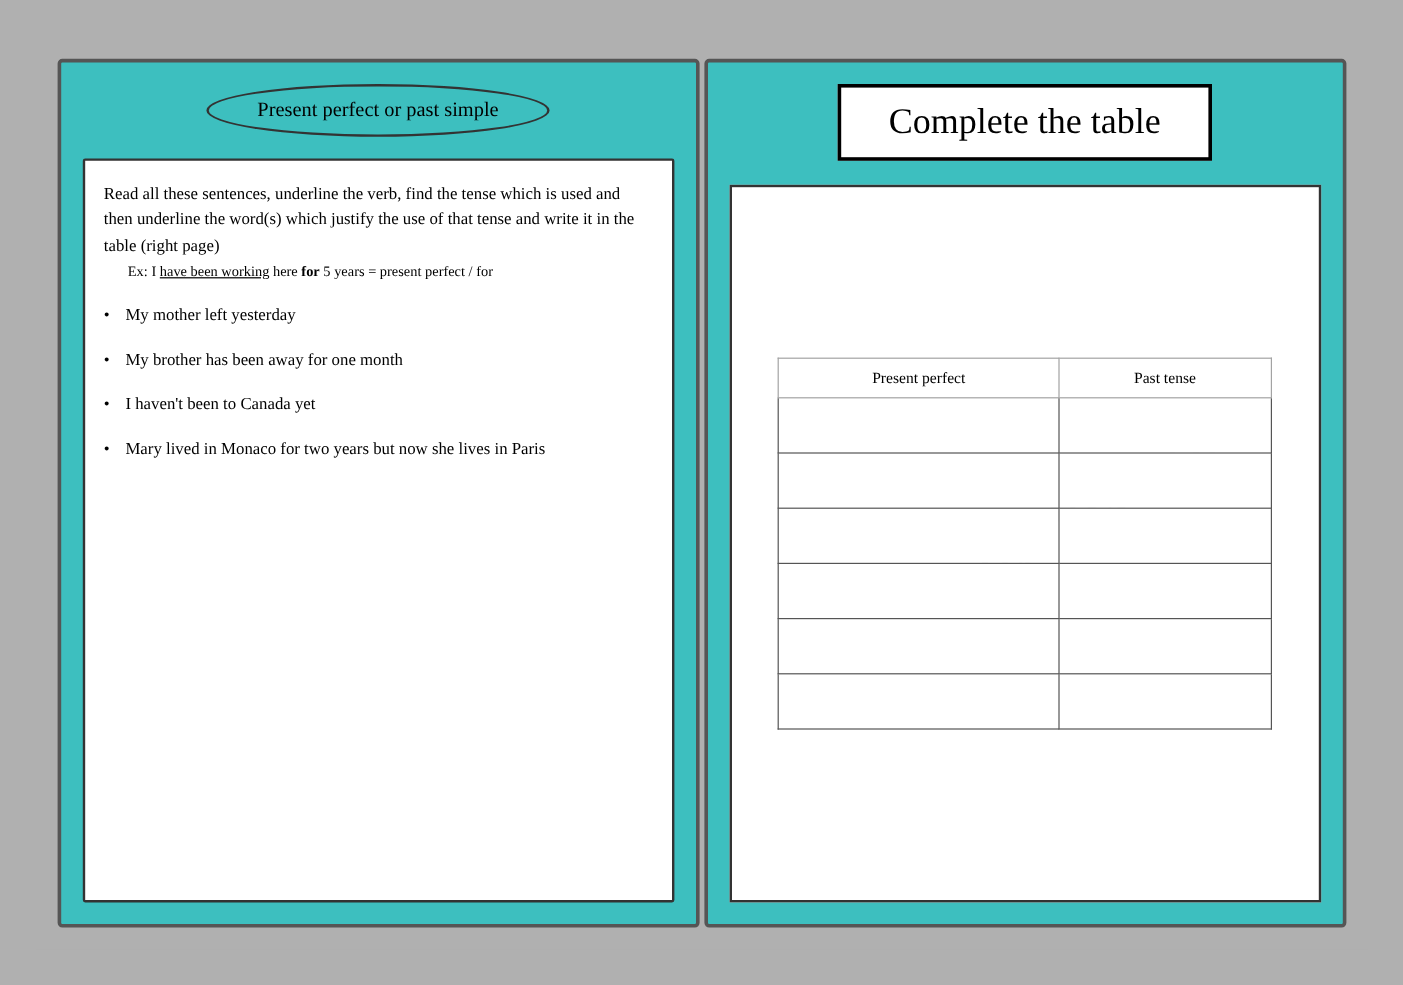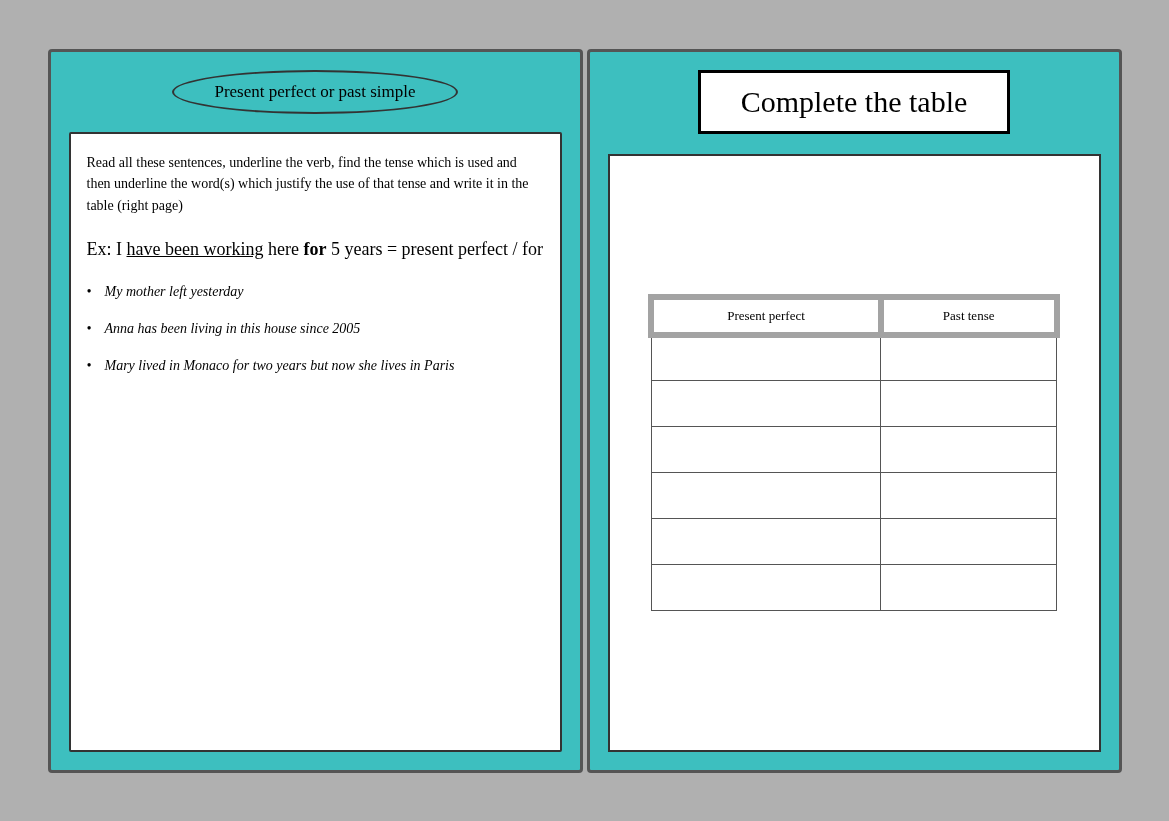--- a/index.html
+++ b/index.html
@@ -57,40 +57,40 @@
       border: 2px solid #333;
       border-radius: 2px;
       flex: 1;
       padding: 18px 16px;
       font-size: 14px;
       line-height: 1.5;
       color: #000;
     }
 
     .instruction-text {
-      margin-bottom: 19px;
+      margin-bottom: 0;
       font-size: 14px;
       line-height: 1.55;
     }
 
     .example-text {
       margin-bottom: 18px;
-      font-size: 18px;
+      font-size: 12px;
       line-height: 1.55;
+      margin-left: 20px;
     }
 
     .example-text .underline {
       text-decoration: underline;
     }
 
     .sentences-list {
       list-style: none;
       padding: 0;
       margin: 0;
-      font-style: italic;
     }
 
     .sentences-list li {
       margin-bottom: 16px;
       font-size: 14px;
       line-height: 1.5;
       padding-left: 18px;
       position: relative;
     }
 
@@ -154,21 +154,21 @@
     }
 
     .data-table {
       width: 90%;
       border-collapse: collapse;
       position: relative;
       z-index: 1;
     }
 
     .data-table th {
-      border: 6px solid #a3a3a3;
+      border: 1px solid #a3a3a3;
       padding: 8px 14px;
       font-size: 13px;
       font-weight: normal;
       text-align: center;
       background-color: #fff;
       color: #000;
     }
 
     .data-table td {
       border: 1px solid #555;
@@ -186,21 +186,22 @@
     <div class="oval-title-wrapper">
       <div class="oval-title">Present perfect or past simple</div>
     </div>
     <div class="left-content-box">
       <p class="instruction-text">Read all these sentences, underline the verb, find the tense which is used and then underline the word(s) which justify the use of that tense and write it in the table (right page)</p>
       <p class="example-text">
         Ex: I <span class="underline">have been working</span> here <strong>for</strong> 5 years = present perfect / for
       </p>
       <ul class="sentences-list">
         <li>My mother left yesterday</li>
-        <li>Anna has been living in this house since 2005</li>
+        <li>My brother has been away for one month</li>
+        <li>I haven't been to Canada yet</li>
         <li>Mary lived in Monaco for two years but now she lives in Paris</li>
       </ul>
     </div>
   </div>
 
   <div class="right-panel">
     <div class="complete-table-title-wrapper">
       <div class="complete-table-title">Complete the table</div>
     </div>
     <div class="table-content-box">

